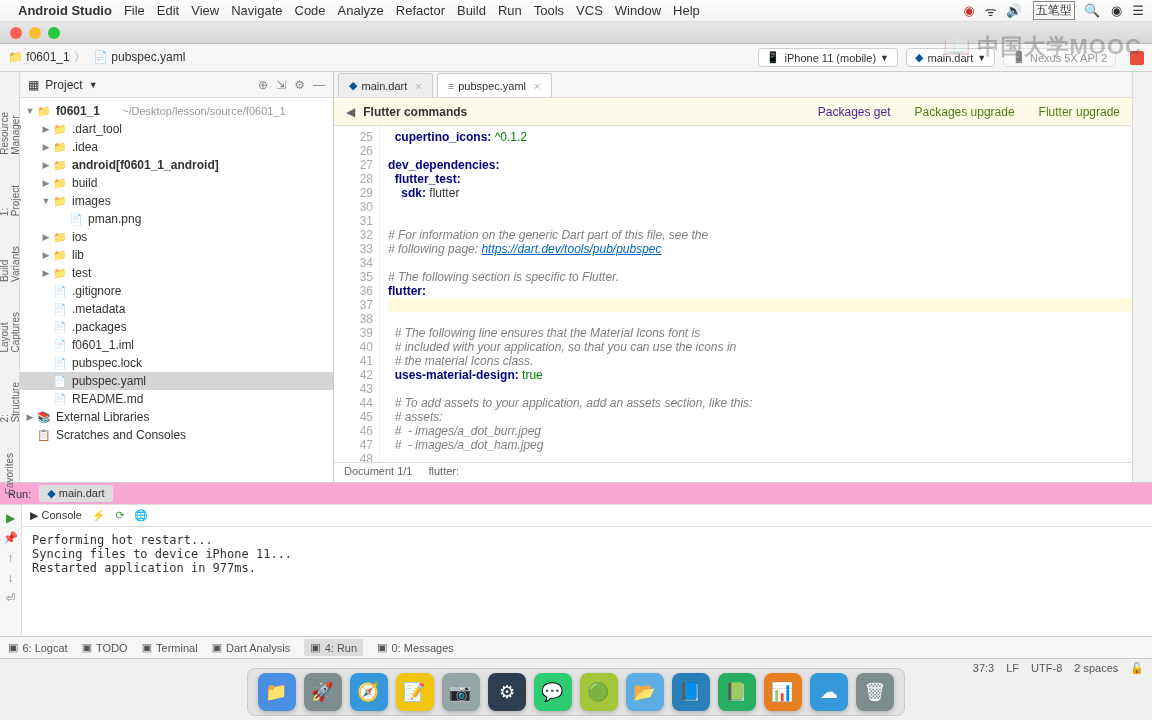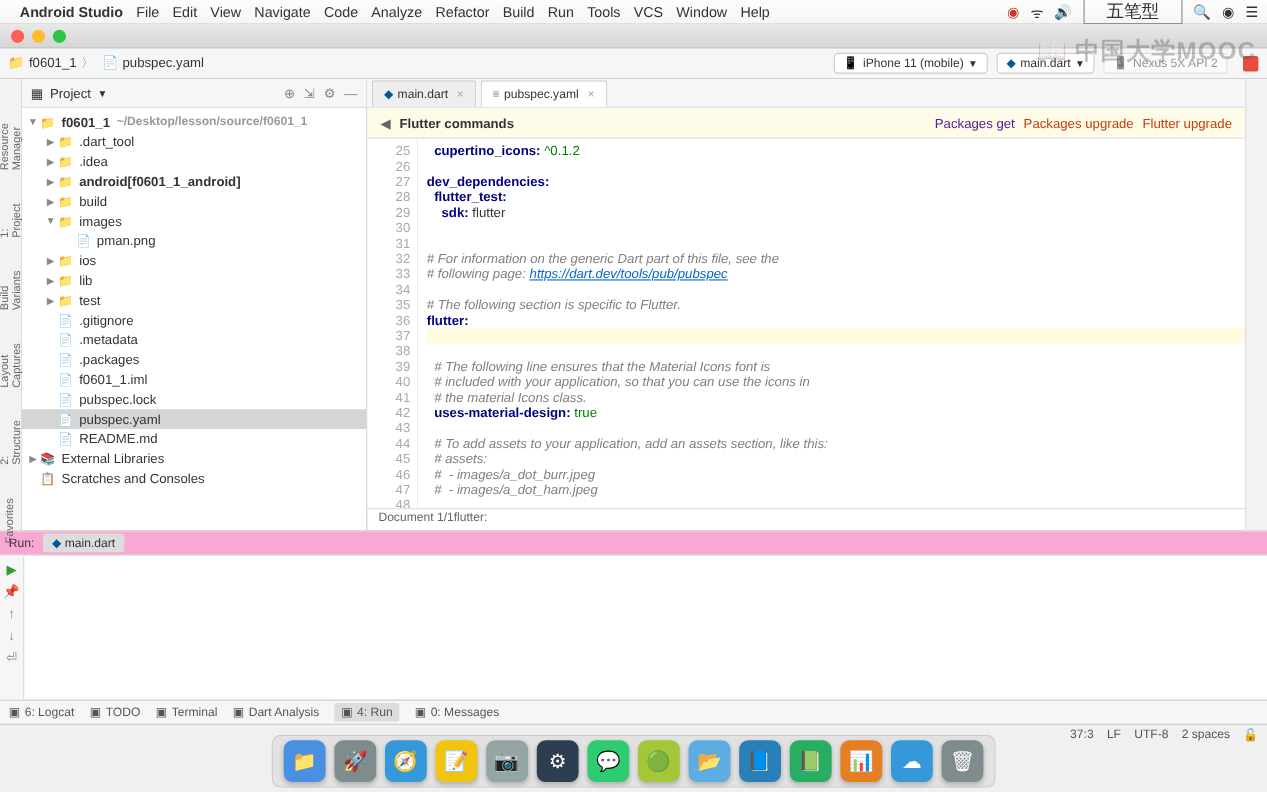--- a/index.html
+++ b/index.html
@@ -26,36 +26,36 @@
 .project { width:314px; border-right:1px solid #ccc; display:flex; flex-direction:column; }
 .proj-head { height:26px; background:#f6f6f6; border-bottom:1px solid #ddd; display:flex; align-items:center; padding:0 8px; gap:6px; font-size:12px; }
 .proj-head .r { margin-left:auto; display:flex; gap:8px; color:#888; }
 .tree { flex:1; overflow:auto; padding:4px 0; font-size:12px; }
 .tree .row { display:flex; align-items:center; height:18px; padding-left:8px; cursor:default; }
 .tree .row.sel { background:#d5d5d5; }
 .tree .arrow { width:12px; text-align:center; color:#888; font-size:9px; }
 .tree .ic { width:16px; height:14px; margin-right:4px; display:inline-flex; align-items:center; justify-content:center; font-size:11px; }
 .folder{color:#888}.file{color:#888}
 .bold{font-weight:600}
-.path{color:#999; font-size:11px; margin-left:6px;font-weight:bold;}
+.path{color:#999; font-size:11px; margin-left:22px;}
 .editor { flex:1; display:flex; flex-direction:column; }
 .tabs { height:26px; background:#f6f6f6; border-bottom:1px solid #ddd; display:flex; align-items:flex-end; }
 .tab { height:24px; padding:0 10px; display:flex; align-items:center; gap:4px; border:1px solid #ccc; border-bottom:none; margin-left:4px; background:#eee; font-size:11px; border-radius:3px 3px 0 0; }
 .tab.active { background:#fff; }
 .tab .x { color:#aaa; margin-left:4px; }
 .flutter-bar { height:28px; border-bottom:1px solid #ddd; background:#fefbe8; display:flex; align-items:center; padding:0 12px; gap:8px; font-size:12px; }
 .flutter-bar .back { color:#666; }
 .flutter-bar .lnk { color:#4c1d95; margin-left:auto; }
-.flutter-bar .lnk2 { color:#c2410c; }
+.flutter-bar .lnk2 { color:#4d7c0f; margin-left:16px; }
 .code-area { flex:1; display:flex; font-family:Menlo,Consolas,monospace; font-size:12px; line-height:14px; overflow:hidden; }
 .gutter { width:46px; background:#fff; border-right:1px solid #eee; text-align:right; padding:4px 6px 0 0; color:#aaa; }
 .code { flex:1; padding:4px 0 0 8px; white-space:pre; position:relative; }
 .c-key{color:#000080;font-weight:600}.c-str{color:#008000}.c-com{color:#808080;font-style:italic}.c-link{color:#0066cc;font-style:italic;text-decoration:underline}
 .hl-line{background:#fffbdc; display:inline-block; width:100%;}
-.breadcrumb-code { height:20px; border-top:1px solid #ddd; padding:2px 10px; font-size:11px; color:#666; display:flex; }
+.breadcrumb-code { height:20px; border-top:1px solid #ddd; padding:2px 10px; font-size:11px; color:#666; display:flex; gap:16px; }
 .run-panel { height:154px; background:#fff; border-top:1px solid #ccc; display:flex; flex-direction:column; }
 .run-head { height:22px; background:#f9a8d4; border-bottom:1px solid #ddd; display:flex; align-items:center; padding:0 8px; gap:8px; font-size:11px; }
 .run-body { flex:1; display:flex; }
 .run-gutter { width:22px; background:#f6f6f6; border-right:1px solid #ddd; display:flex; flex-direction:column; align-items:center; padding-top:6px; gap:6px; }
 .run-gutter span{font-size:12px;color:#888}
 .console-wrap{ flex:1; display:flex; flex-direction:column; }
 .console-tabs{ height:22px; border-bottom:1px solid #ddd; display:flex; align-items:center; padding:0 8px; gap:10px; font-size:11px; }
 .console { flex:1; padding:6px 10px; font-family:Menlo,Consolas,monospace; font-size:12px; white-space:pre; }
 .bottom-tabs { height:22px; background:#f6f6f6; border-top:1px solid #ccc; display:flex; align-items:center; padding:0 8px; gap:14px; font-size:11px; }
 .bottom-tabs .bt{display:flex;align-items:center;gap:4px;color:#555}
@@ -73,21 +73,21 @@
 <body>
 
 <div class="menubar">
   <span class="apple"></span>
   <span class="app">Android Studio</span>
   <span id="menu-items"><span class="mitem">File</span><span class="mitem">Edit</span><span class="mitem">View</span><span class="mitem">Navigate</span><span class="mitem">Code</span><span class="mitem">Analyze</span><span class="mitem">Refactor</span><span class="mitem">Build</span><span class="mitem">Run</span><span class="mitem">Tools</span><span class="mitem">VCS</span><span class="mitem">Window</span><span class="mitem">Help</span></span>
   <div class="tray">
     <span style="color:#c0392b">◉</span>
     <span>ᯤ</span>
     <span>🔊</span>
-    <span style="border:1px solid #888;padding:0 20px;font-size:16px">五笔型</span>
+    <span style="border:1px solid #888;padding:0 2px;font-size:12px">五笔型</span>
     <span>🔍</span>
     <span>◉</span>
     <span>☰</span>
   </div>
 </div>
 
 <div class="titlebar">
   <div class="traffic">
     <div class="tl r"></div>
     <div class="tl y"></div>
@@ -314,20 +314,32 @@
   </div>
   <div class="run-body">
     <div class="run-gutter">
       <span style="color:#393">▶</span>
       <span>📌</span>
       <span>↑</span>
       <span>↓</span>
       <span>⏎</span>
     </div>
     <div class="console-wrap">
+      <div class="console-tabs">
+        <span>
+          <span>▶</span>
+          <span>Console</span>
+        </span>
+        <span style="color:#f90">⚡</span>
+        <span style="color:#393">⟳</span>
+        <span>🌐</span>
+      </div>
+      <div class="console">Performing hot restart...
+Syncing files to device iPhone 11...
+Restarted application in 977ms.</div>
     </div>
   </div>
 </div>
 
 <div class="bottom-tabs" id="bottom-tabs">
     <span class="bt"><span>▣</span> 6: Logcat</span>
     <span class="bt"><span>▣</span> TODO</span>
     <span class="bt"><span>▣</span> Terminal</span>
     <span class="bt"><span>▣</span> Dart Analysis</span>
     <span class="bt active"><span>▣</span> 4: Run</span>

